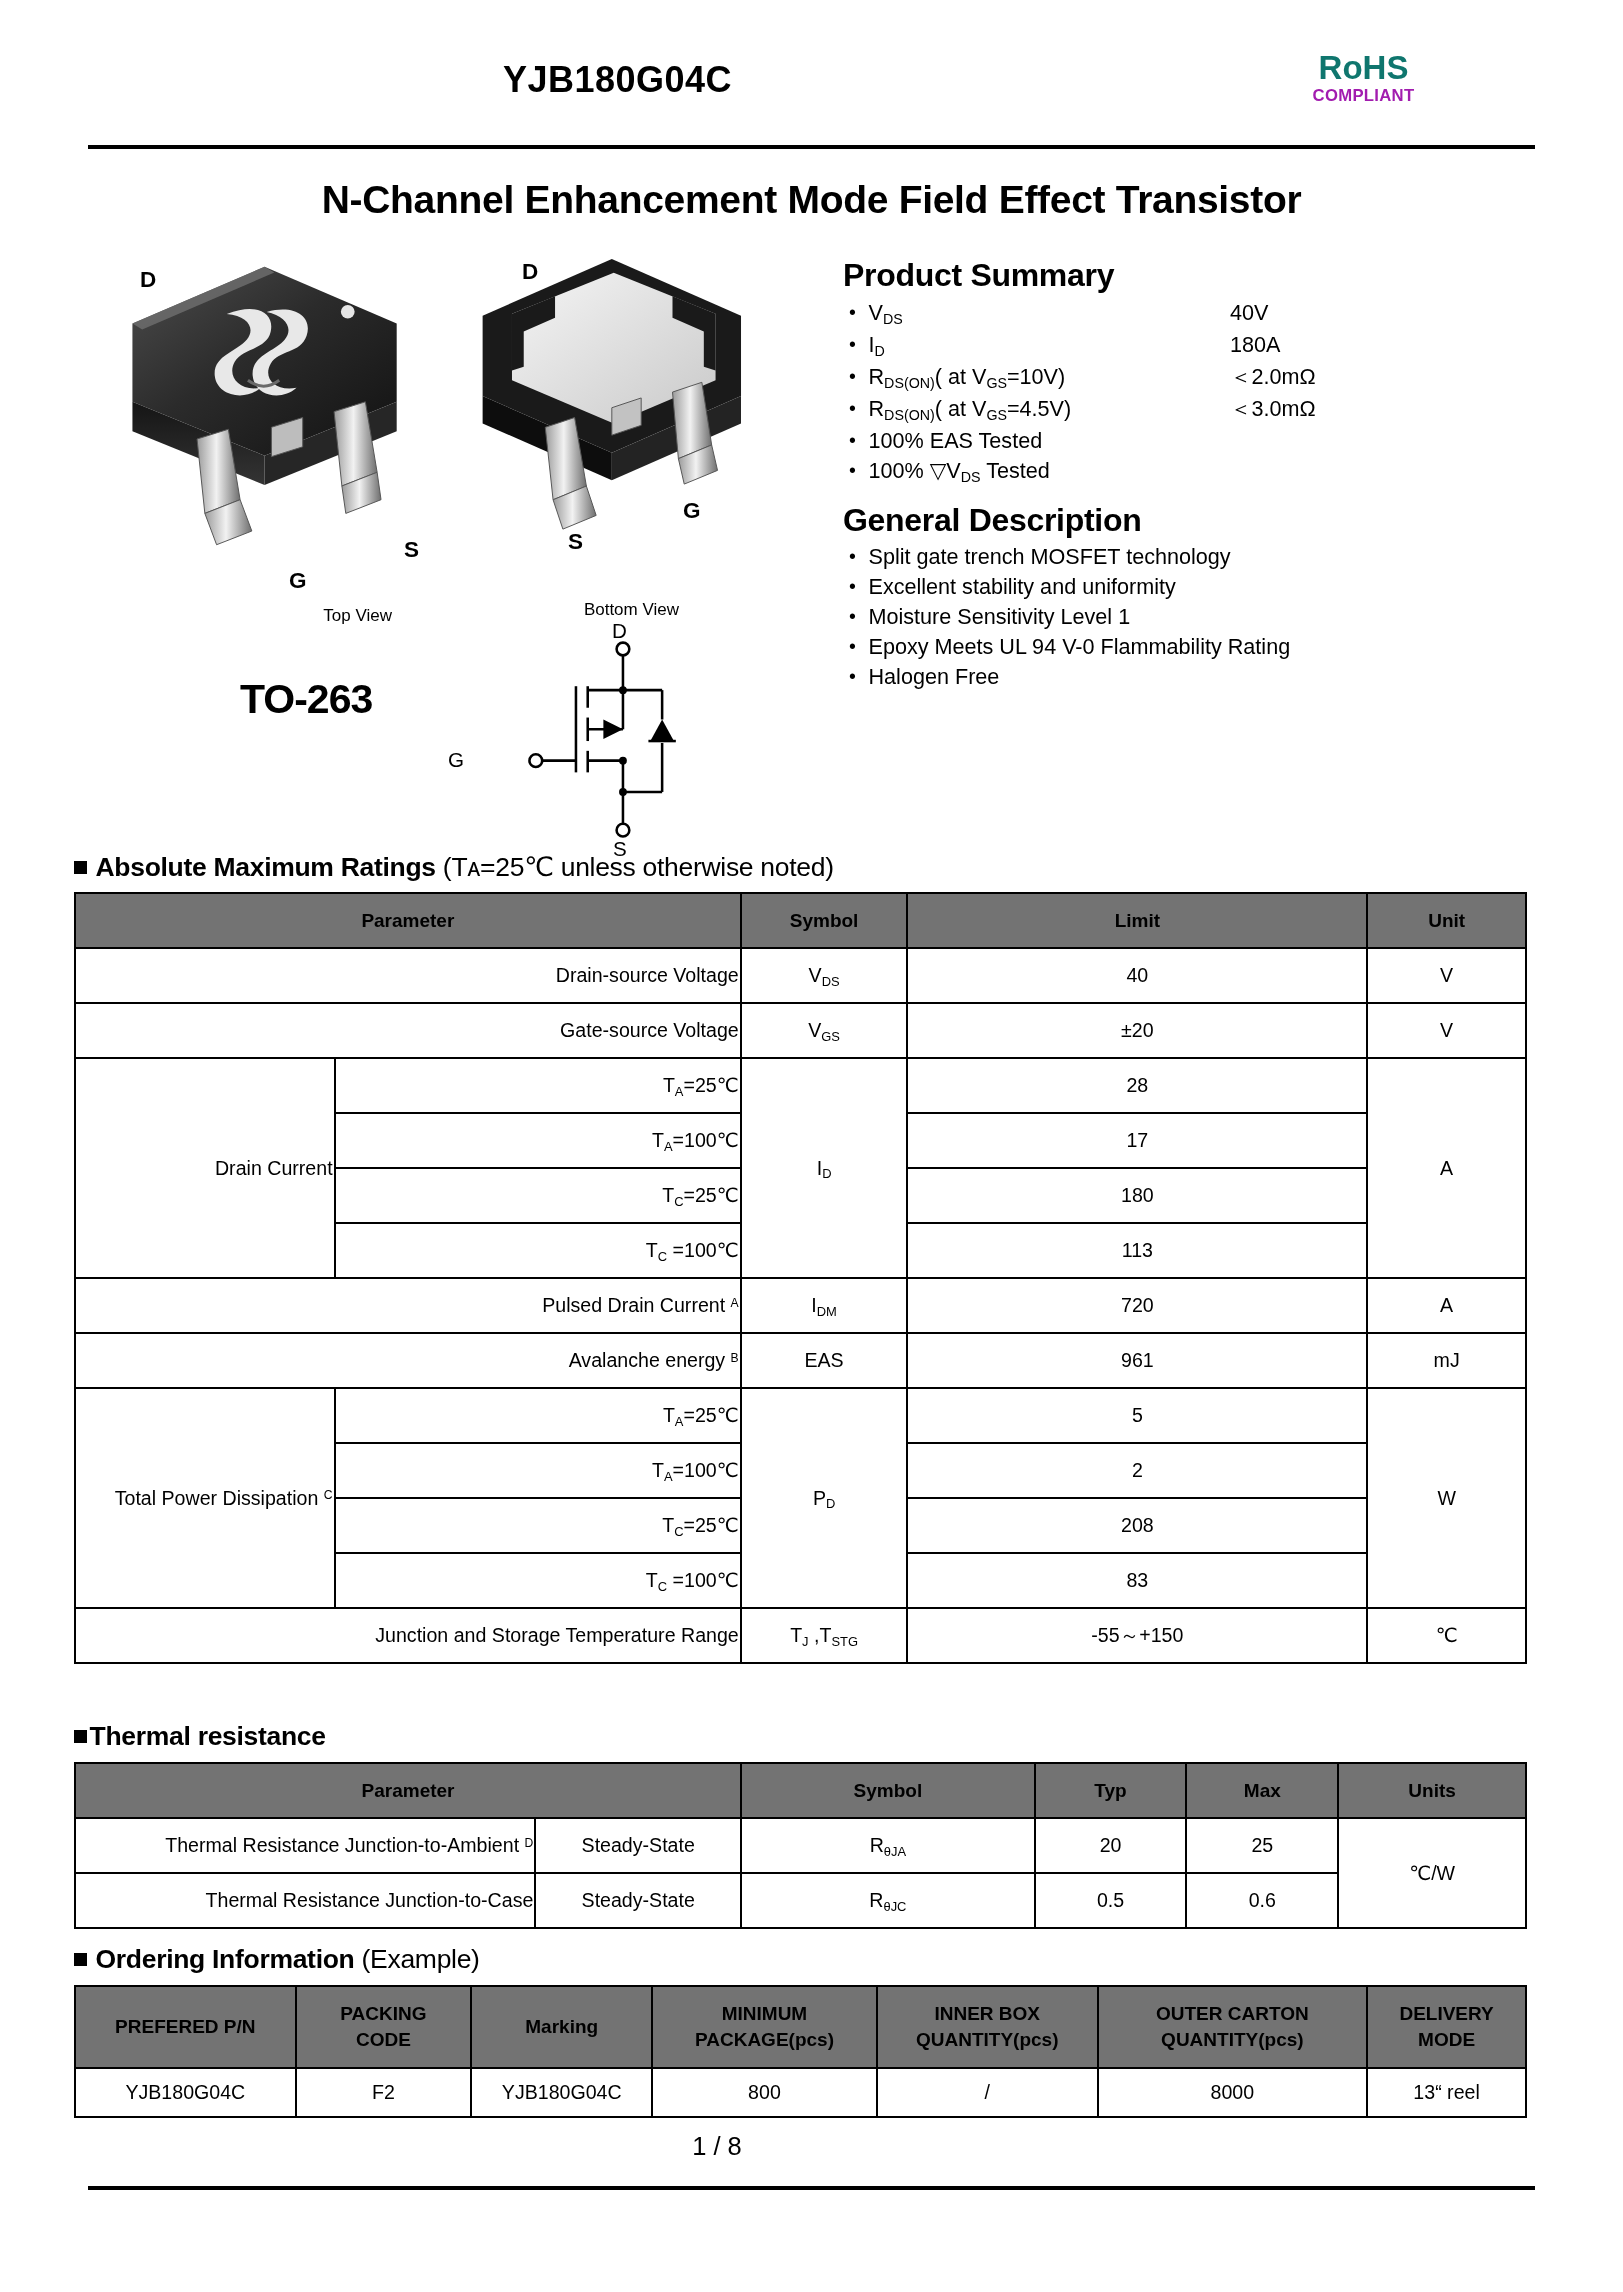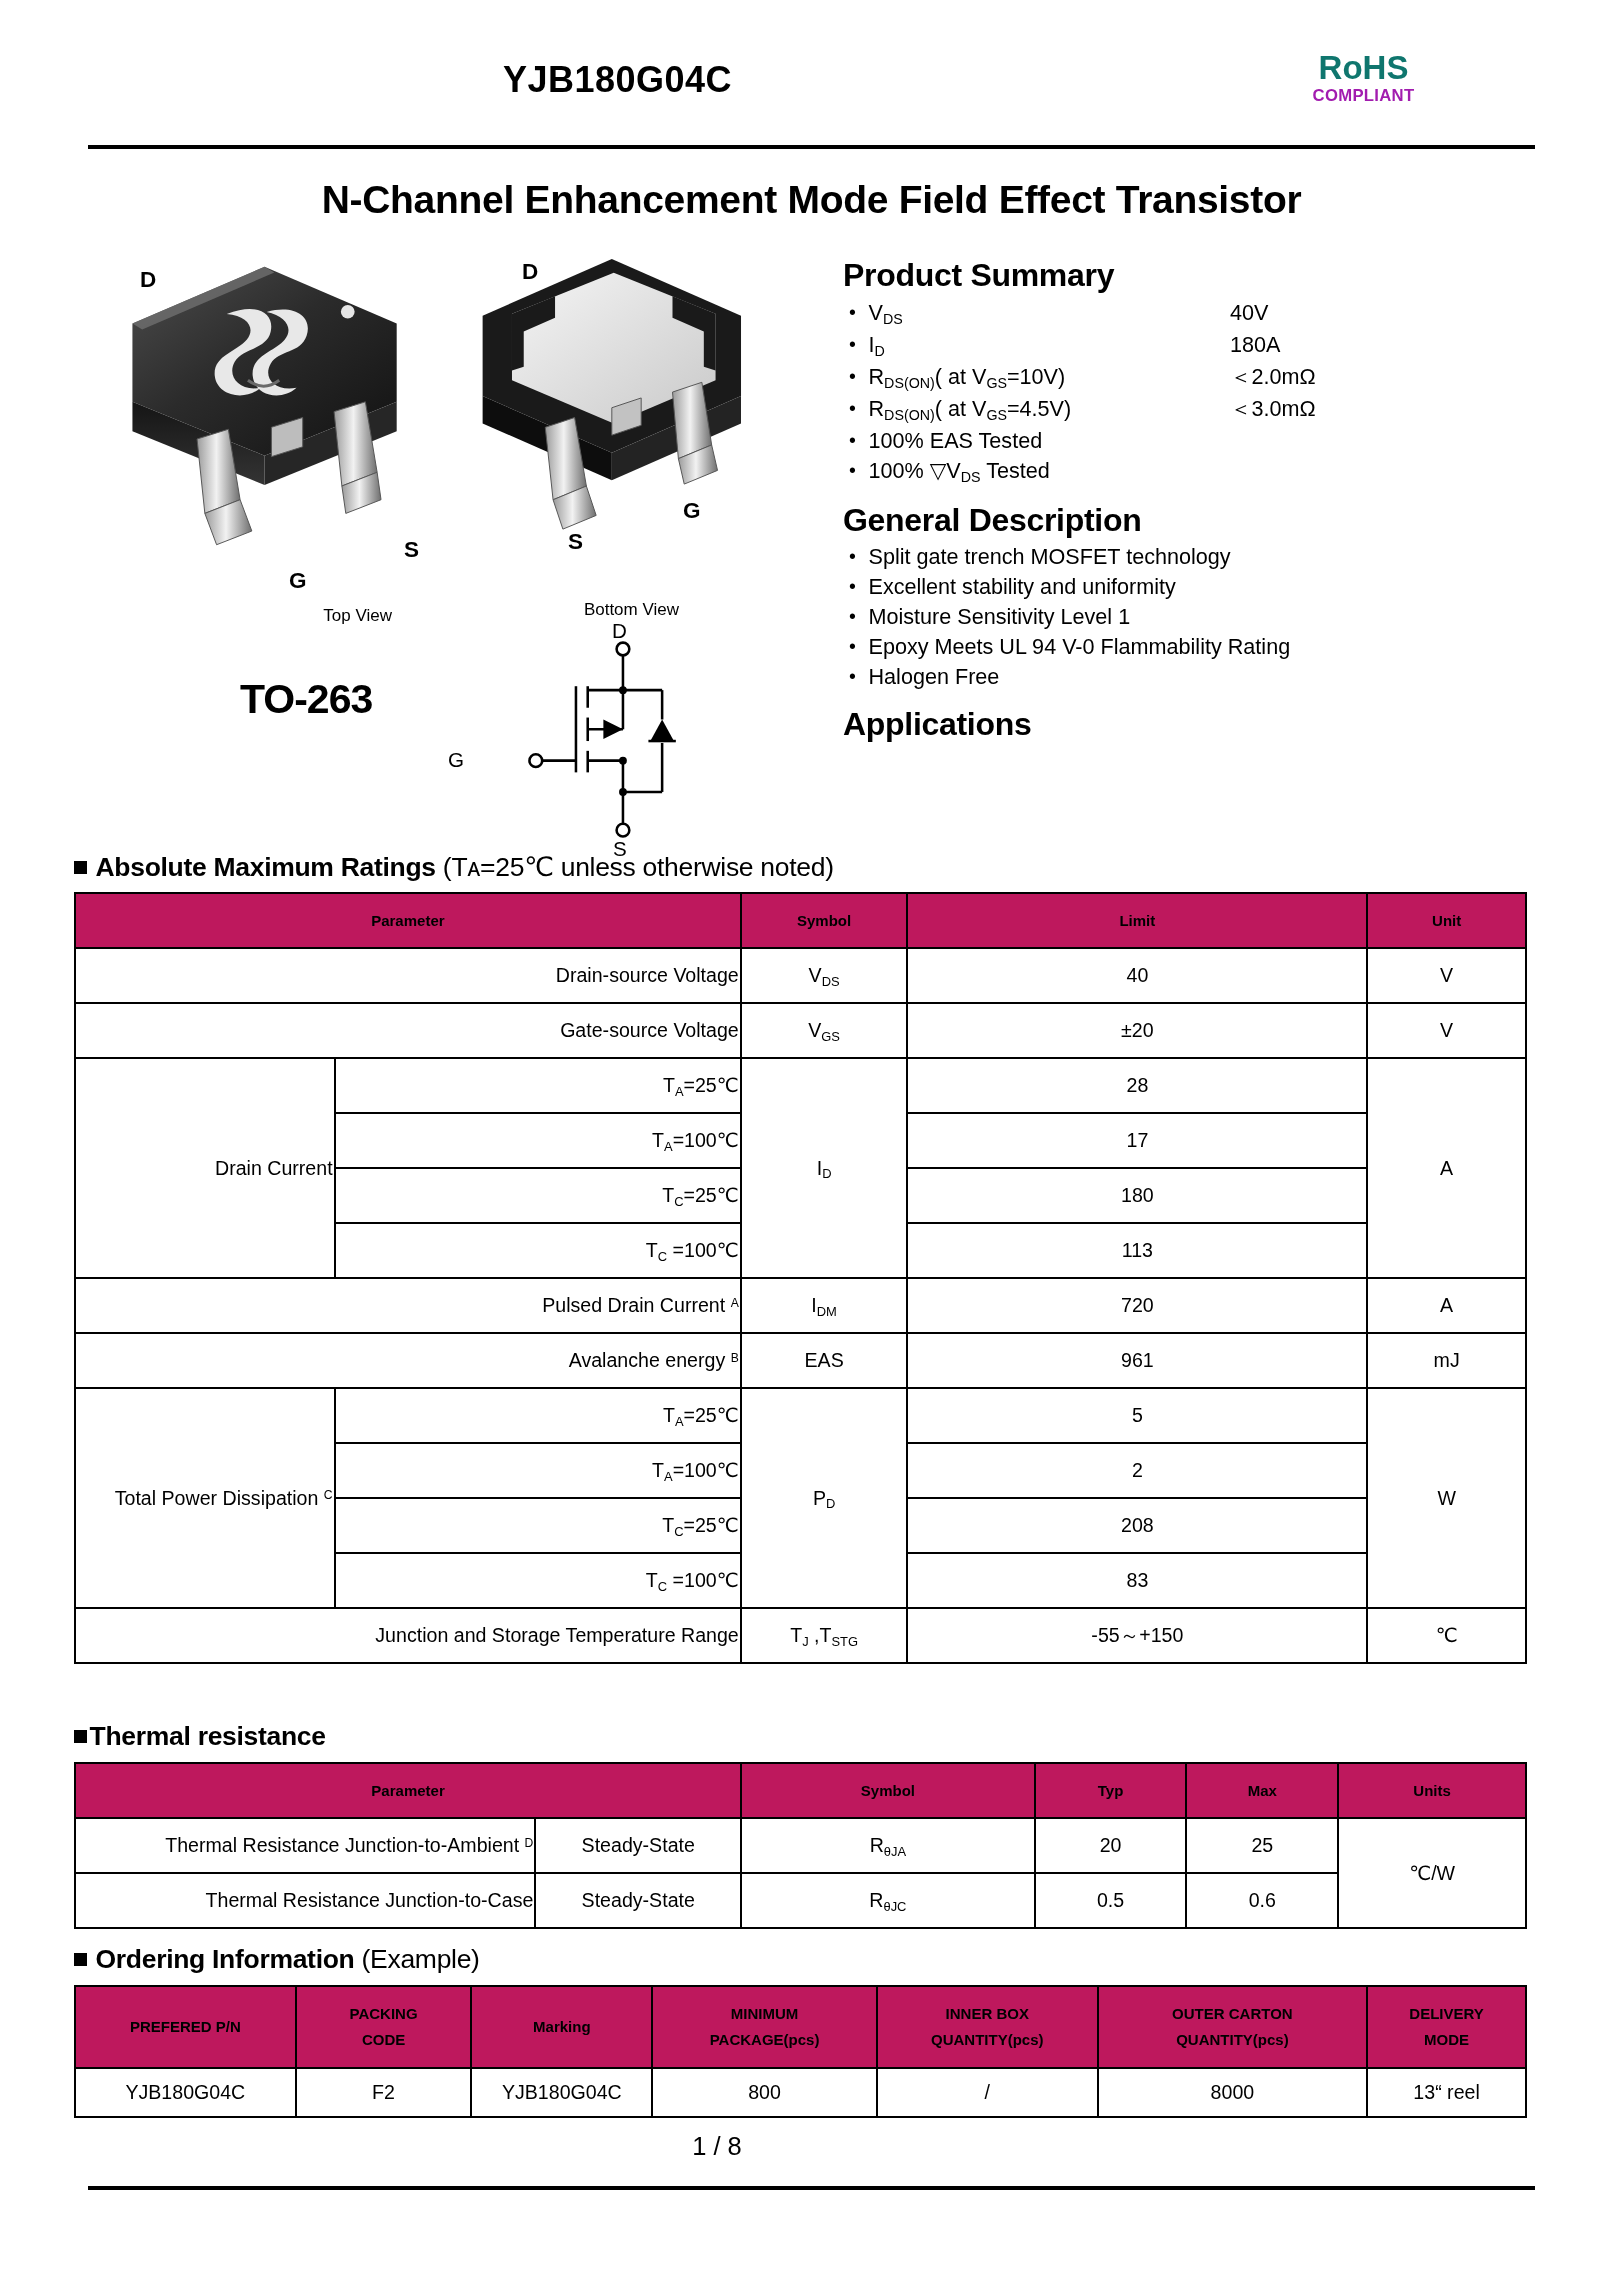--- a/index.html
+++ b/index.html
@@ -50,21 +50,21 @@
   .gap{height:13.7px;}
 
   
   .sect{position:absolute;font-size:26.5px;font-weight:bold;letter-spacing:-0.3px;white-space:nowrap;}
   .sect .sq{display:inline-block;width:12.7px;height:12.7px;background:#000;margin-right:8.8px;vertical-align:2px;}
   .sect .thin{font-weight:normal;}
 
   
   table{border-collapse:collapse;position:absolute;font-size:19.6px;}
   table td,table th{border:2px solid #000;text-align:center;vertical-align:middle;font-weight:normal;}
-  .hrow td{background:#be185d;font-weight:bold;height:57px;font-size:15px;}
+  .hrow td{background:#737373;font-weight:bold;height:57px;font-size:19px;}
   .lft{text-align:right;padding-left:15.7px;}
   .amr{left:74px;top:892px;width:1453px;}
   .amr td{height:51px;}
   .thm{left:74px;top:1762px;width:1453px;}
   .thm td{height:51px;}
   .ord{left:74px;top:1985px;width:1453px;}
   .ord td{height:45px;}
   .ord .hrow td{height:80px;line-height:26.5px;padding:0 5.9px;}
 
   .pagenum{position:absolute;left:0;top:2132px;width:1434px;text-align:center;font-size:25.5px;}
@@ -218,21 +218,20 @@
     <div class="sec-h">General Description</div>
     <ul class="blist" id="gd-list">
         <li>Split gate trench MOSFET technology</li>
         <li>Excellent stability and uniformity</li>
         <li>Moisture Sensitivity Level 1</li>
         <li>Epoxy Meets UL 94 V-0 Flammability Rating</li>
         <li>Halogen Free</li>
       </ul>
 
     <div class="gap"></div>
-    <div class="sec-h">Applications</div>
   </div>
 
   <div class="sect" style="left:74px;top:851px;">
     <span class="sq"></span><span>Absolute Maximum Ratings</span>
     <span class="thin" id="amr-note"> (Tᴀ=25℃ unless otherwise noted)</span>
   </div>
   <table class="amr">
     <colgroup>
         <col style="width:260px">
         <col style="width:407px">

